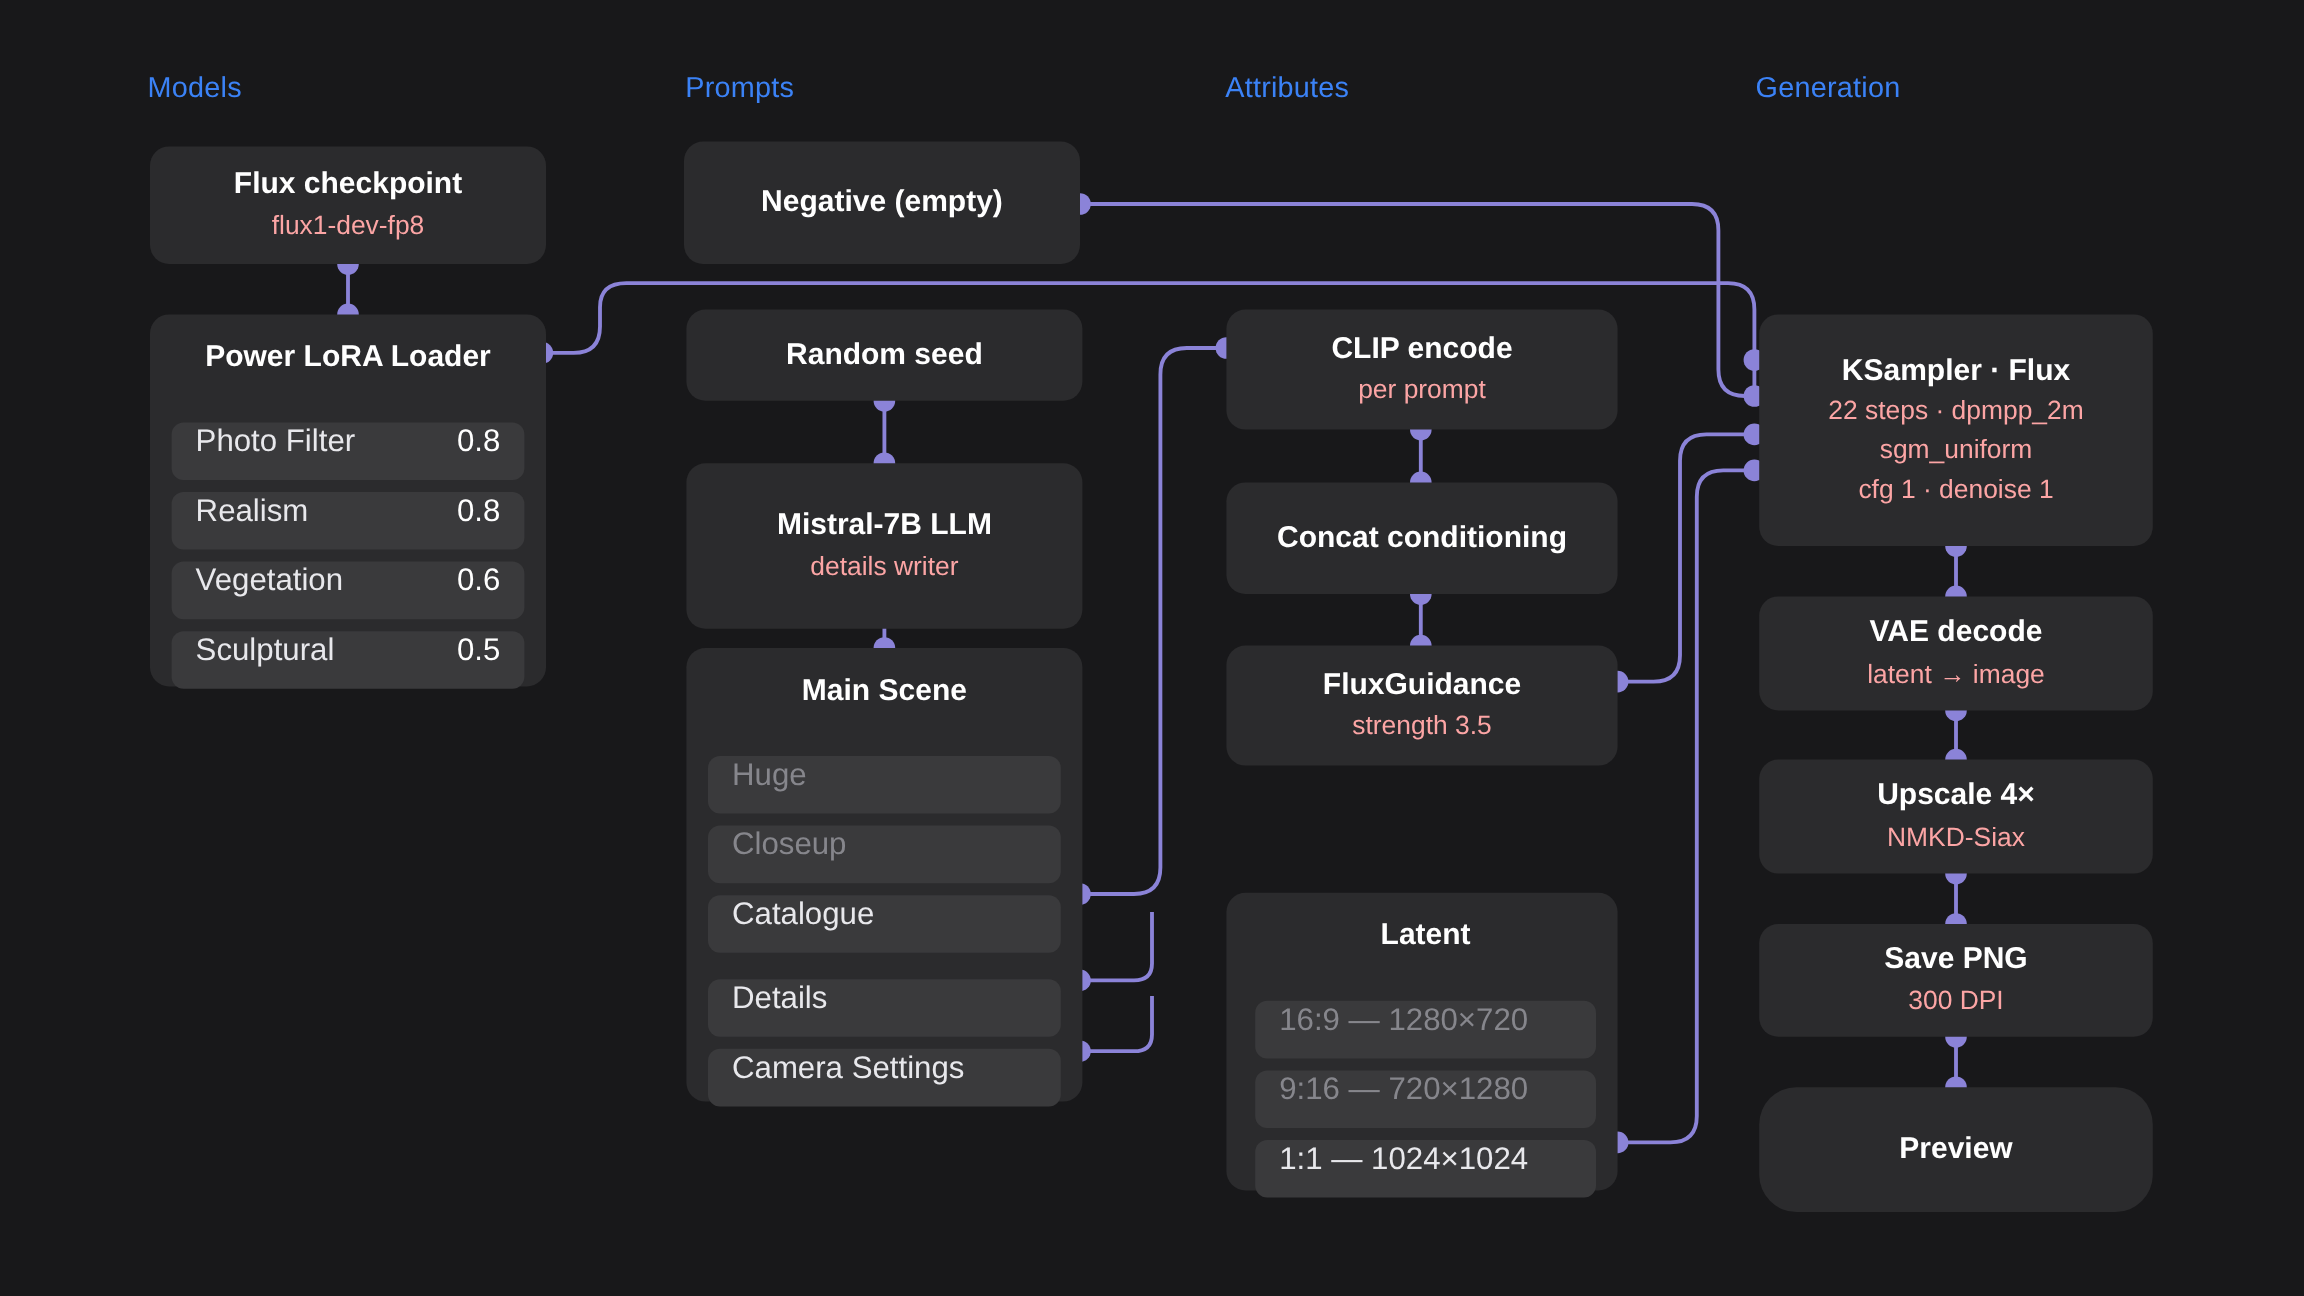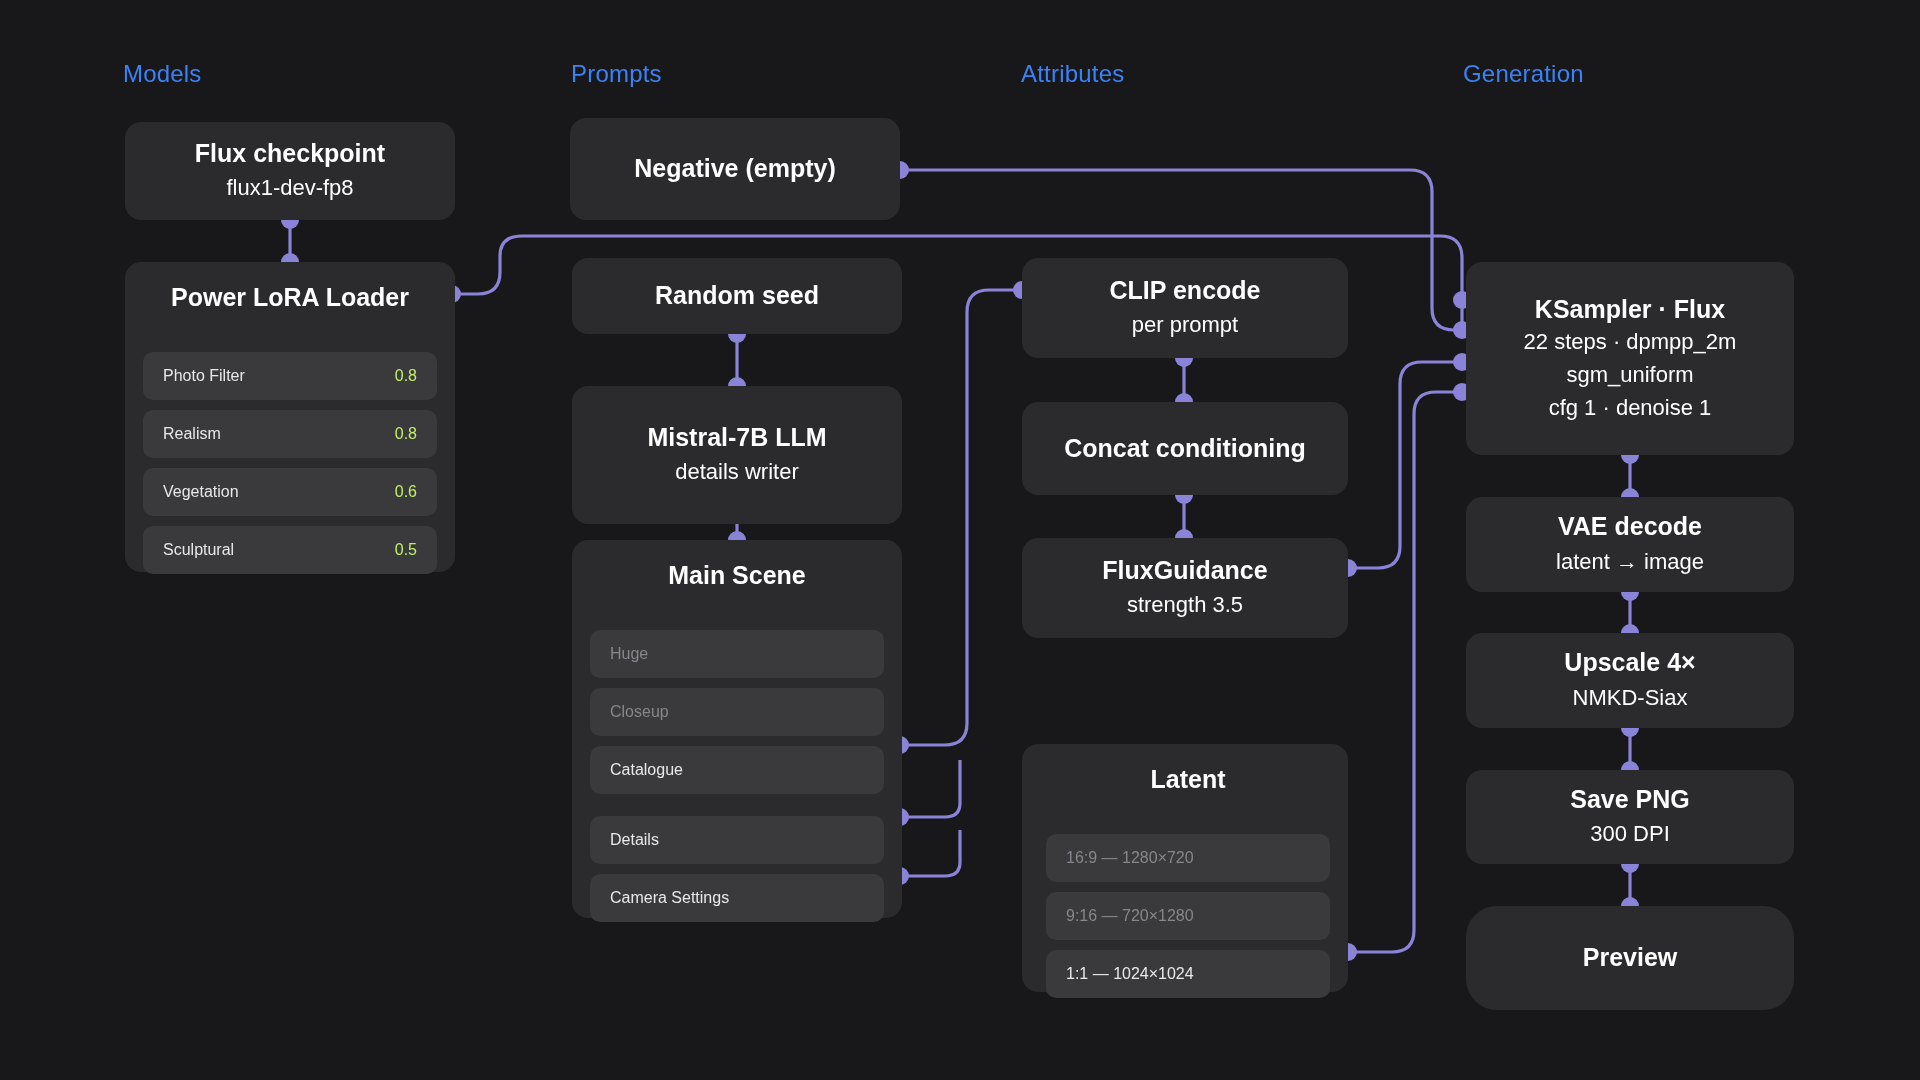--- a/index.html
+++ b/index.html
@@ -26,33 +26,33 @@
     border-radius: 16px;
     display: flex; flex-direction: column; align-items: center; justify-content: center;
     padding: 16px 22px;
   }
   .node.group { justify-content: flex-start; padding: 20px 18px 20px; gap: 23px; }
   .node-title {
     font-size: 25px; font-weight: bold; color: #ffffff; text-align: center;
     line-height: 1.25; white-space: nowrap;
   }
   .node-sub {
-    font-size: 22px; color: #ffffff; text-align: center; line-height: 1.4;
+    font-size: 22px; color: #fca5a5; text-align: center; line-height: 1.4;
     white-space: nowrap; margin-top: 4px;
   }
   .node-sub.tight { margin-top: 2px; }
 
   .rows { width: 100%; margin-top: 16px; display: flex; flex-direction: column; gap: 10px; }
   .row {
     background: #3a3a3c; border-radius: 10px;
-    height: 48px; display: flex; align-items: center; justify-content: space-between;
+    height: 48px; display: flex; align-items: flex-start; justify-content: space-between;
     padding: 0 20px;
-    font-size: 16px; color: #e8e8ec; white-space: nowrap;
-  }
-  .row .val { color: #bef264; }
+    font-size: 26px; color: #e8e8ec; white-space: nowrap;
+  }
+  .row .val { color: #ffffff; }
   .row.dim { color: #86868c; }
   .row.spacer-before { margin-top: 12px; }
 </style>
 </head>
 <body>
 
 <div id="canvas">
 
   <svg class="wires" viewBox="0 0 1920 1080">
 

